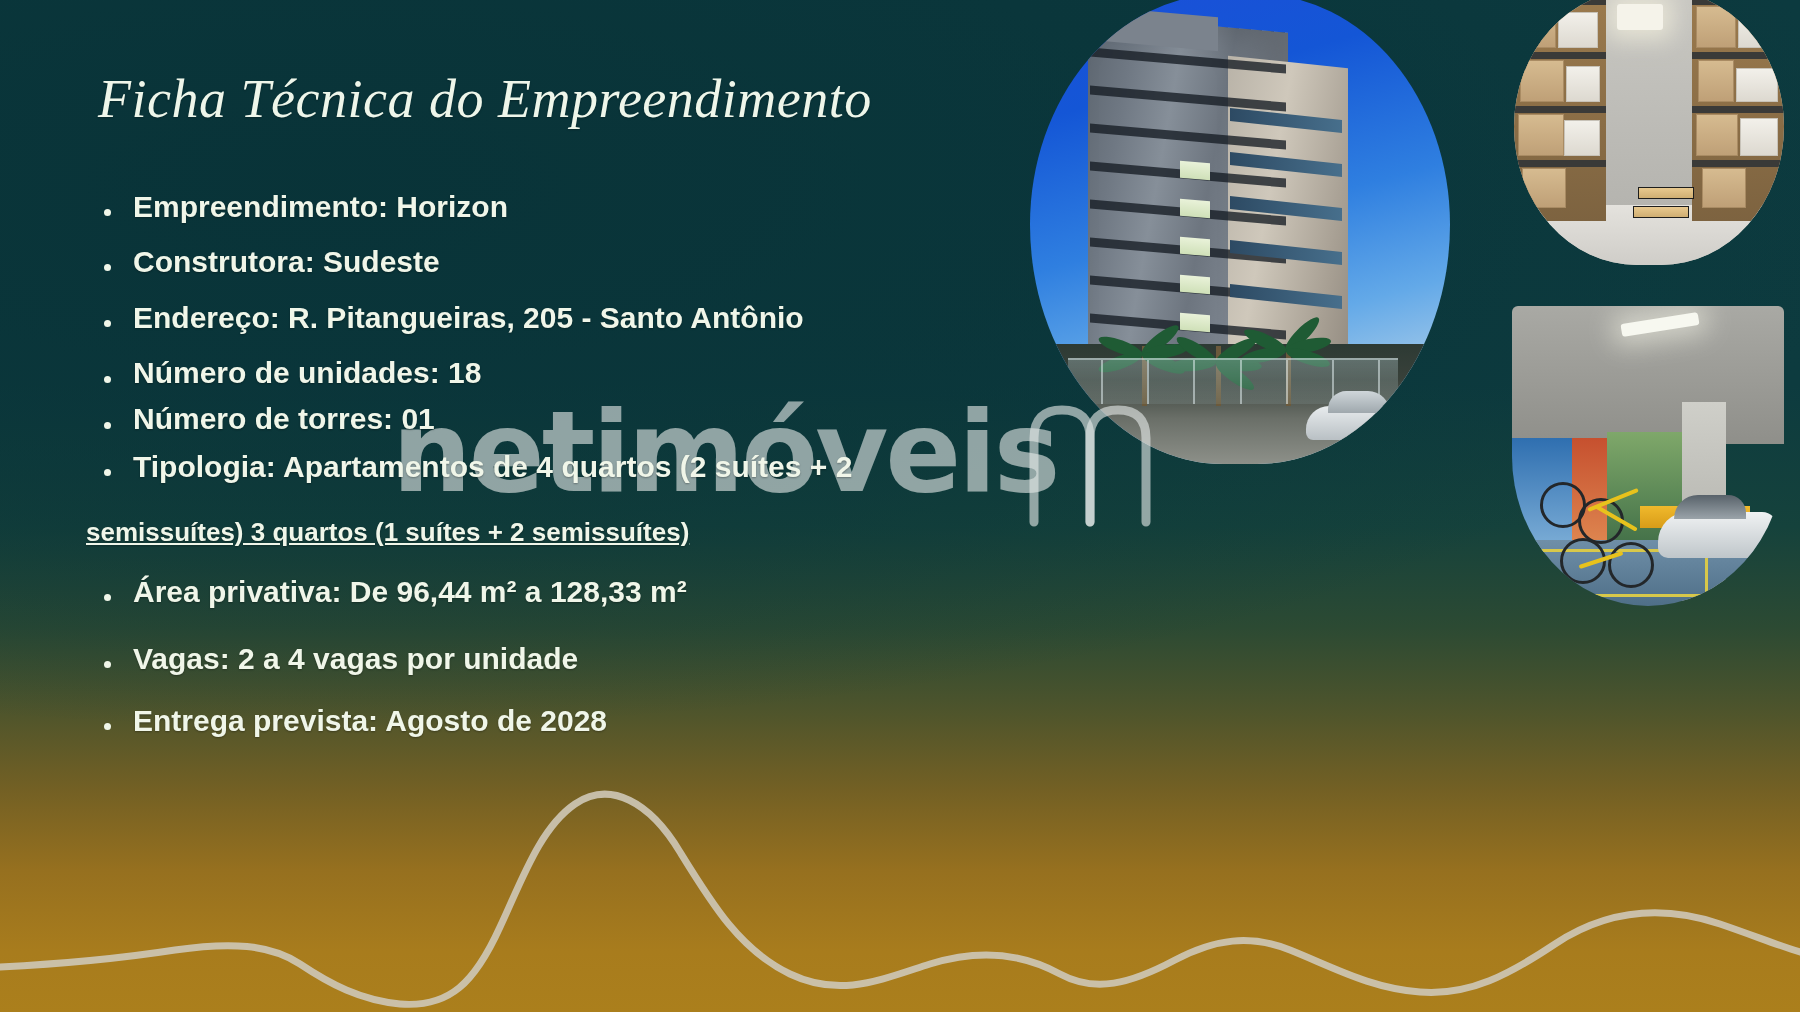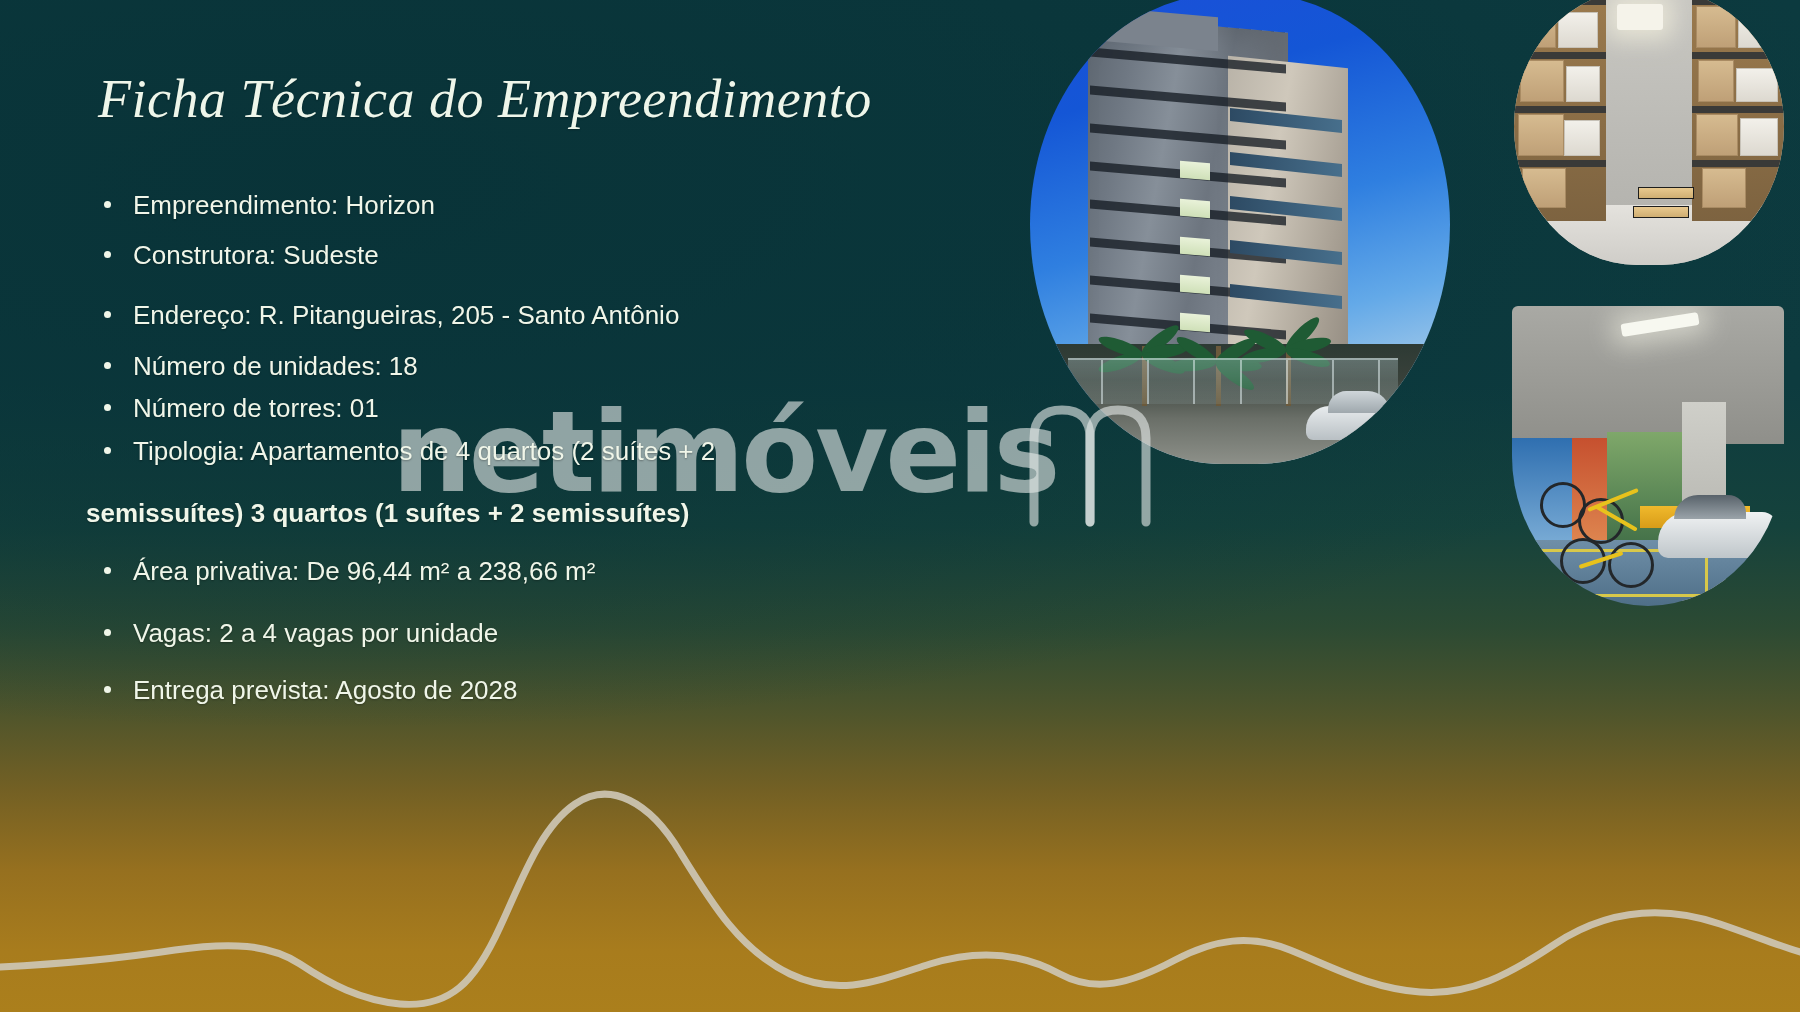--- a/index.html
+++ b/index.html
@@ -190,37 +190,38 @@
     color:#eef6ea;
     letter-spacing:.5px;
     white-space:nowrap;
     text-shadow:0 1px 2px rgba(0,0,0,.25);
   }
 
   .bullets{
     position:absolute; left:88px; top:190px; width:830px;
   }
   .b-row{
-    display:flex; align-items:flex-start;
-    font-size:26px; font-weight:400; color:#f0f6e9;
+    display:flex; align-items:center;
+    font-size:30px; font-weight:700; color:#f0f6e9;
     line-height:1.16;
     text-shadow:0 1px 2px rgba(0,0,0,.30);
     position:relative;
   }
   .b-dot{
     flex:0 0 auto;
     width:7px; height:7px; border-radius:50%;
     background:#f0f6e9;
     margin:11px 22px 0 16px;
   }
   .b-text{ flex:1 1 auto; }
   .b-cont{
     font-size:26px; font-weight:700; color:#f0f6e9;
     text-shadow:0 1px 2px rgba(0,0,0,.30);
     line-height:1.16;
+    text-decoration:underline;
   }
 
   
   .wave{ position:absolute; left:0; bottom:0; width:1800px; height:300px; pointer-events:none; }
 </style>
 </head>
 <body>
 
 <div id="slide">
 
@@ -369,21 +370,21 @@
     <div class="b-row" style="margin-top:0">
       <span class="b-dot"></span>
       <span class="b-text">Empreendimento: Horizon</span>
     </div>
 
     <div class="b-row" style="margin-top:20px">
       <span class="b-dot"></span>
       <span class="b-text">Construtora: Sudeste</span>
     </div>
 
-    <div class="b-row" style="margin-top:30px">
+    <div class="b-row" style="margin-top:21px">
       <span class="b-dot"></span>
       <span class="b-text">Endereço: R. Pitangueiras, 205 - Santo Antônio</span>
     </div>
 
     <div class="b-row" style="margin-top:21px">
       <span class="b-dot"></span>
       <span class="b-text">Número de unidades: 18</span>
     </div>
 
     <div class="b-row" style="margin-top:11px">
@@ -393,21 +394,21 @@
 
     <div class="b-row" style="margin-top:13px">
       <span class="b-dot"></span>
       <span class="b-text">Tipologia: Apartamentos de 4 quartos (2 suítes + 2</span>
     </div>
 
     <div class="b-cont" style="margin:32px 0 0 -2px">semissuítes) 3 quartos (1 suítes + 2 semissuítes)</div>
 
     <div class="b-row" style="margin-top:28px">
       <span class="b-dot"></span>
-      <span class="b-text">Área privativa: De 96,44 m² a 238,66 m²</span>
+      <span class="b-text">Área privativa: De 96,44 m² a 128,33 m²</span>
     </div>
 
     <div class="b-row" style="margin-top:32px">
       <span class="b-dot"></span>
       <span class="b-text">Vagas: 2 a 4 vagas por unidade</span>
     </div>
 
     <div class="b-row" style="margin-top:27px">
       <span class="b-dot"></span>
       <span class="b-text">Entrega prevista: Agosto de 2028</span>

